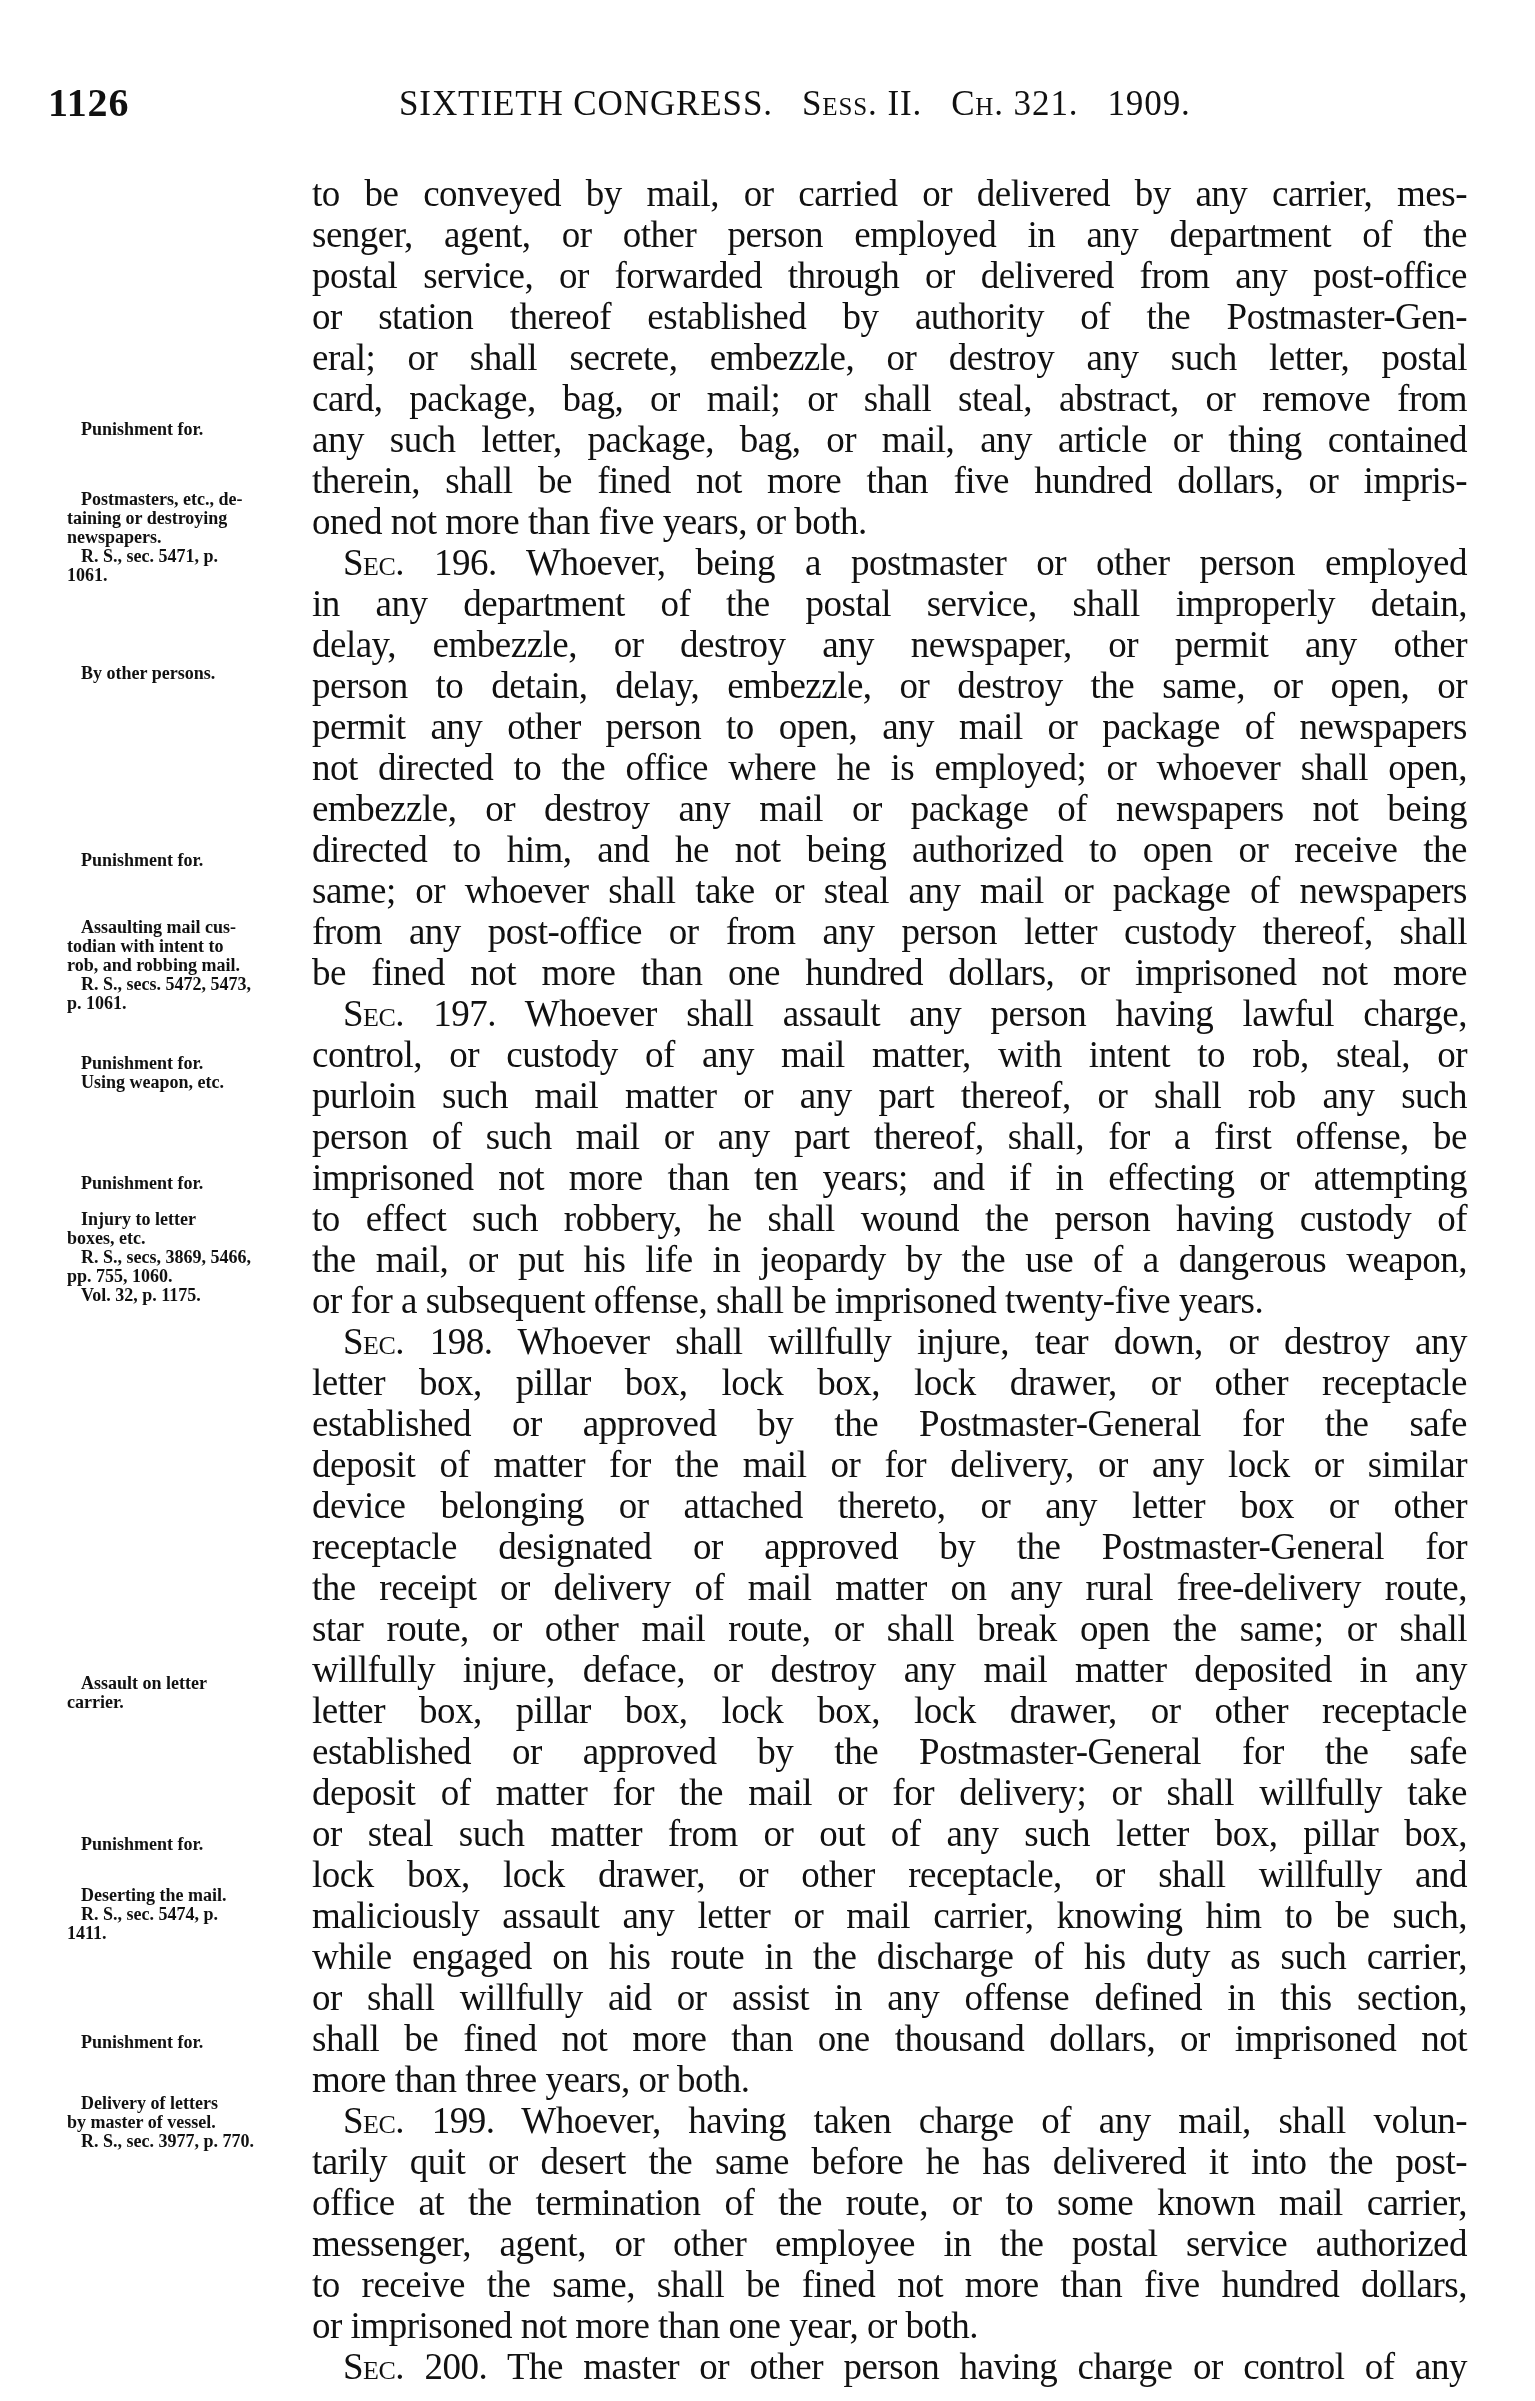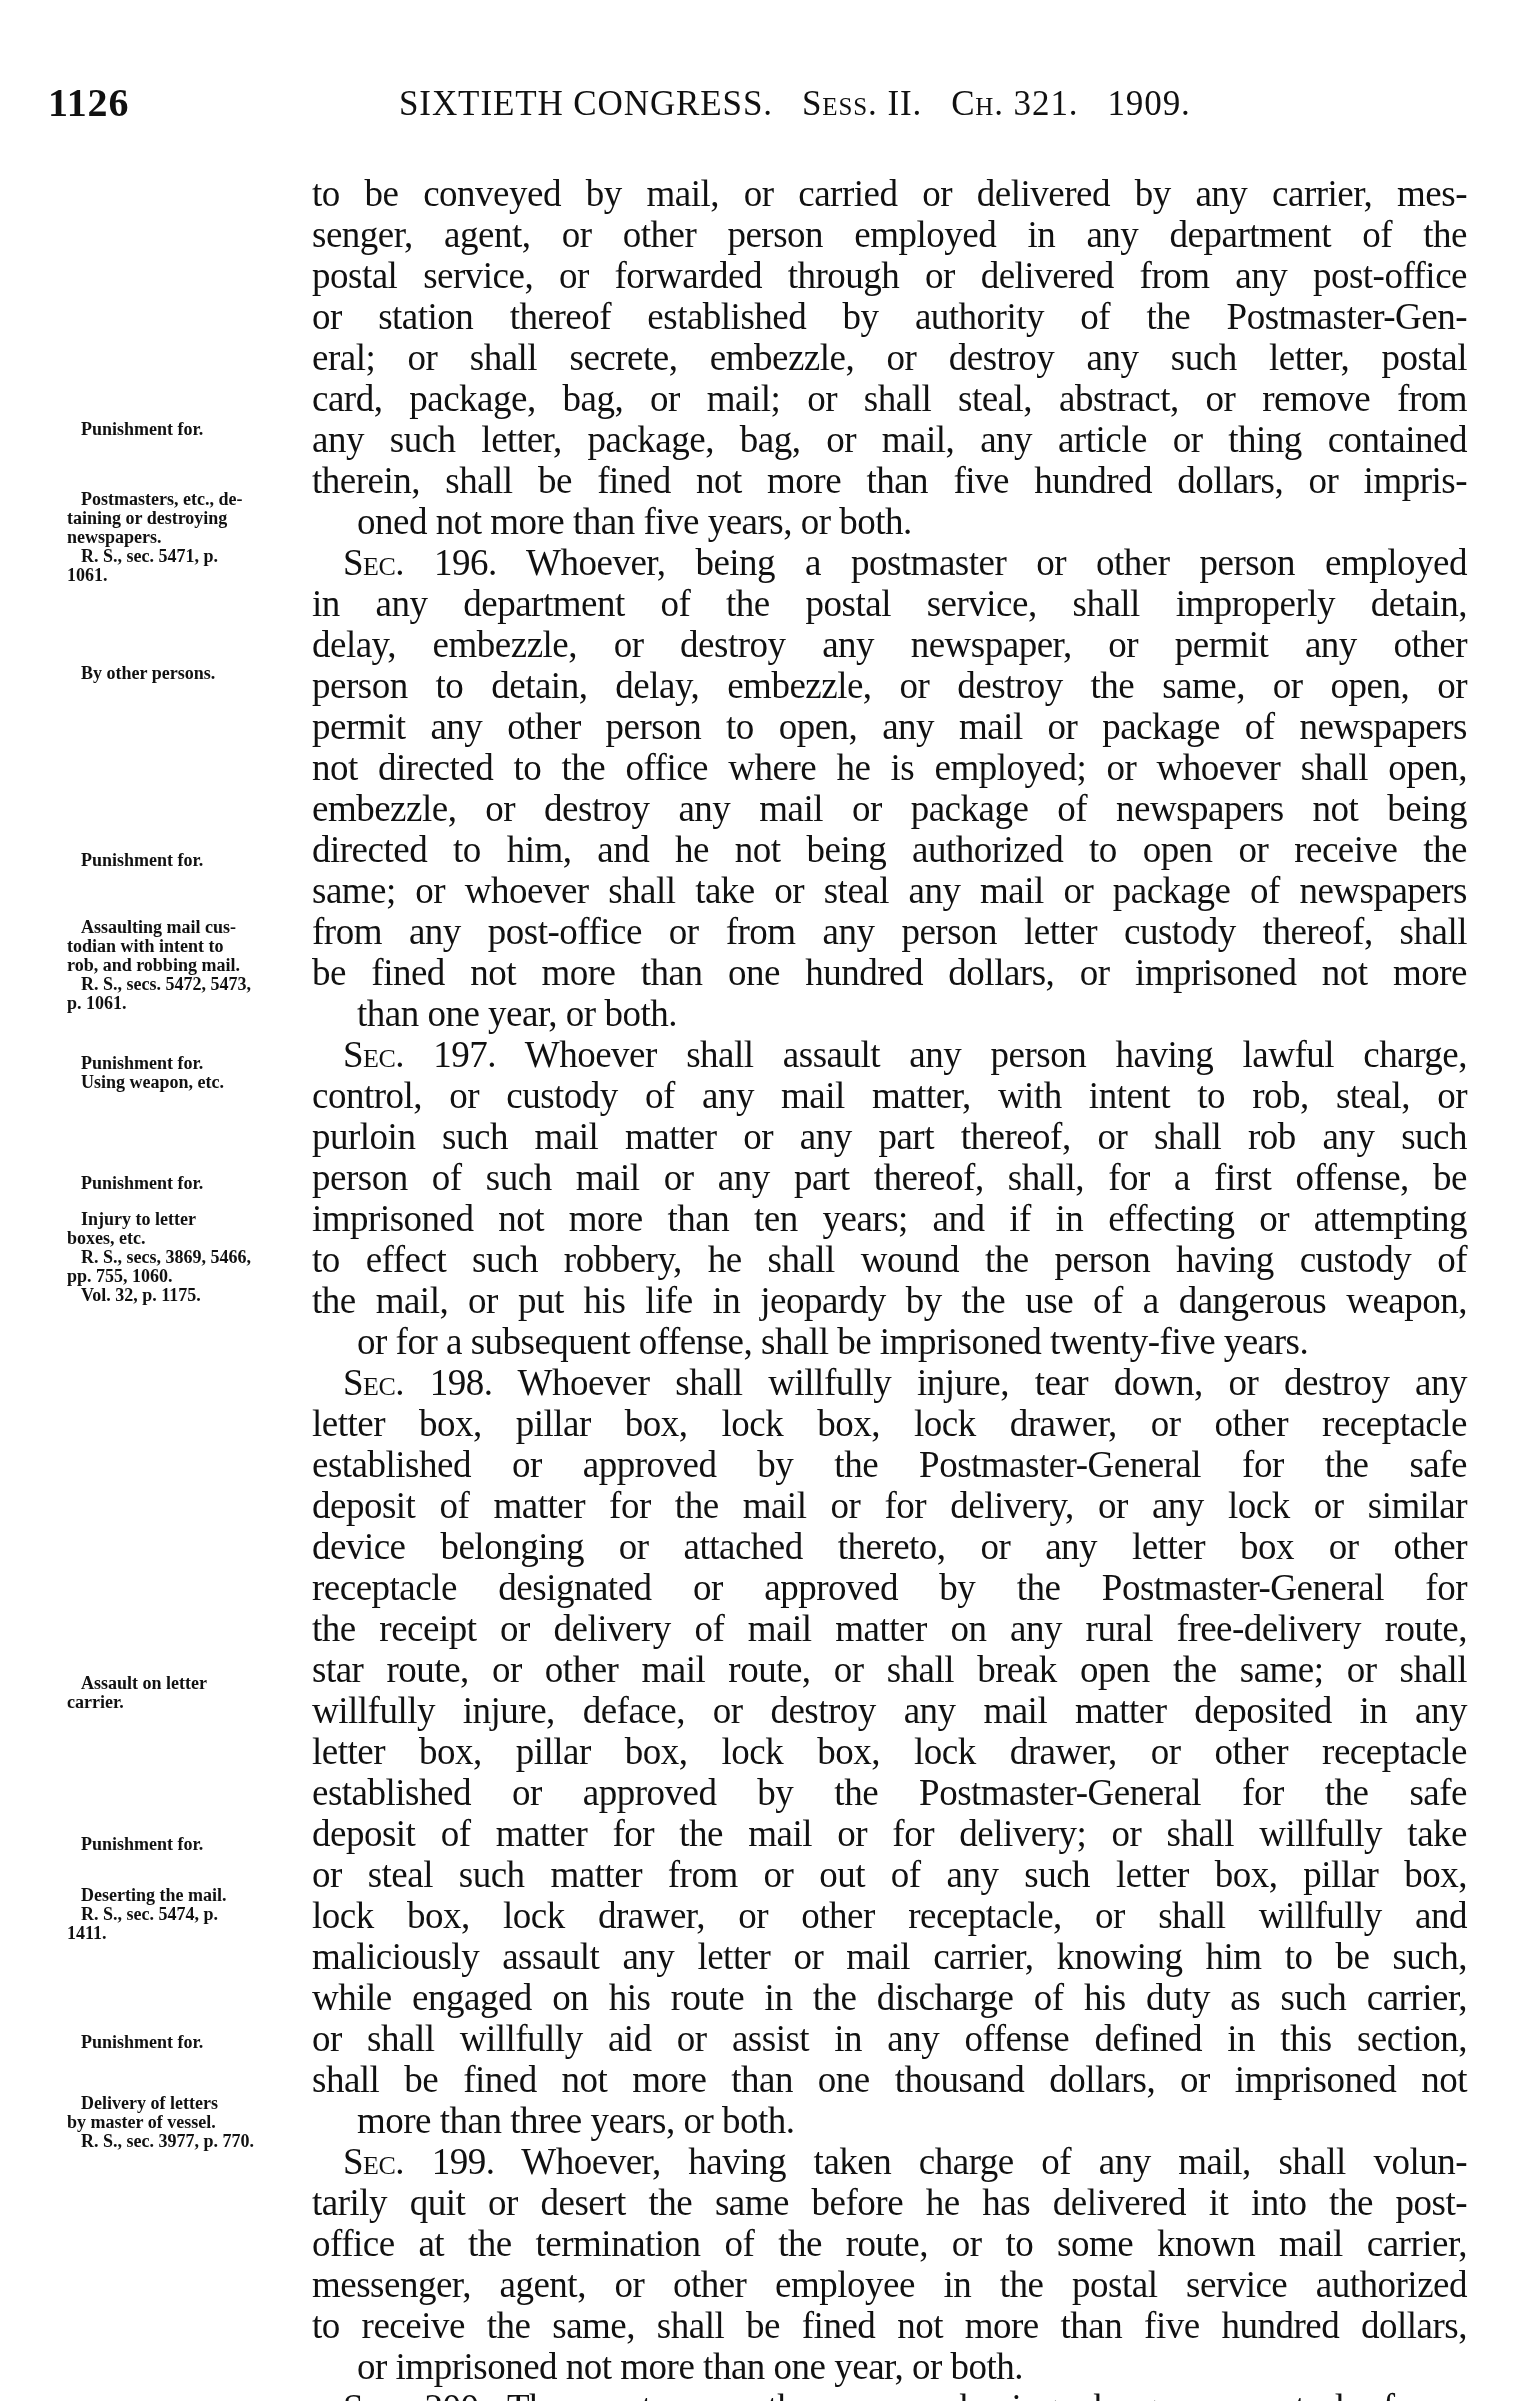--- a/index.html
+++ b/index.html
@@ -17,21 +17,21 @@
     font-family: "Liberation Serif", "DejaVu Serif", serif; font-weight: bold;
     font-size: 18px; line-height: 19px; text-align: justify; text-align-last: left;
   }
   .mnote .ind { display: block; text-indent: 14px; }
   .body-col { position: absolute; left: 312px; top: 173px; width: 1155px; }
   .line {
     display: block; height: 41px; line-height: 41px; font-size: 37px;
     white-space: nowrap; text-align: justify; text-align-last: justify;
     letter-spacing: -0.5px;
   }
-  .line.last { text-align-last: left; margin-left: 45px; }
+  .line.last { text-align-last: left; }
   .line.indent { padding-left: 31px; }
   .sec-label { font-variant: small-caps; }
 </style>
 </head>
 <body>
 
 <div class="header">
   <span class="page-num">1126</span>
   <span class="running-head">
     <span>SIXTIETH CONGRESS.</span>
@@ -118,21 +118,20 @@
     <span class="line"><span>in any department of the postal service, shall improperly detain,</span></span>
     <span class="line"><span>delay, embezzle, or destroy any newspaper, or permit any other</span></span>
     <span class="line"><span>person to detain, delay, embezzle, or destroy the same, or open, or</span></span>
     <span class="line"><span>permit any other person to open, any mail or package of newspapers</span></span>
     <span class="line"><span>not directed to the office where he is employed; or whoever shall open,</span></span>
     <span class="line"><span>embezzle, or destroy any mail or package of newspapers not being</span></span>
     <span class="line"><span>directed to him, and he not being authorized to open or receive the</span></span>
     <span class="line"><span>same; or whoever shall take or steal any mail or package of newspapers</span></span>
     <span class="line"><span>from any post-office or from any person letter custody thereof, shall</span></span>
     <span class="line"><span>be fined not more than one hundred dollars, or imprisoned not more</span></span>
-    <span class="line last"><span>than one year, or both.</span></span>
     <span class="line indent"><span class="sec-label">Sec. 197.</span><span> Whoever shall assault any person having lawful charge,</span></span>
     <span class="line"><span>control, or custody of any mail matter, with intent to rob, steal, or</span></span>
     <span class="line"><span>purloin such mail matter or any part thereof, or shall rob any such</span></span>
     <span class="line"><span>person of such mail or any part thereof, shall, for a first offense, be</span></span>
     <span class="line"><span>imprisoned not more than ten years; and if in effecting or attempting</span></span>
     <span class="line"><span>to effect such robbery, he shall wound the person having custody of</span></span>
     <span class="line"><span>the mail, or put his life in jeopardy by the use of a dangerous weapon,</span></span>
     <span class="line last"><span>or for a subsequent offense, shall be imprisoned twenty-five years.</span></span>
     <span class="line indent"><span class="sec-label">Sec. 198.</span><span> Whoever shall willfully injure, tear down, or destroy any</span></span>
     <span class="line"><span>letter box, pillar box, lock box, lock drawer, or other receptacle</span></span>

